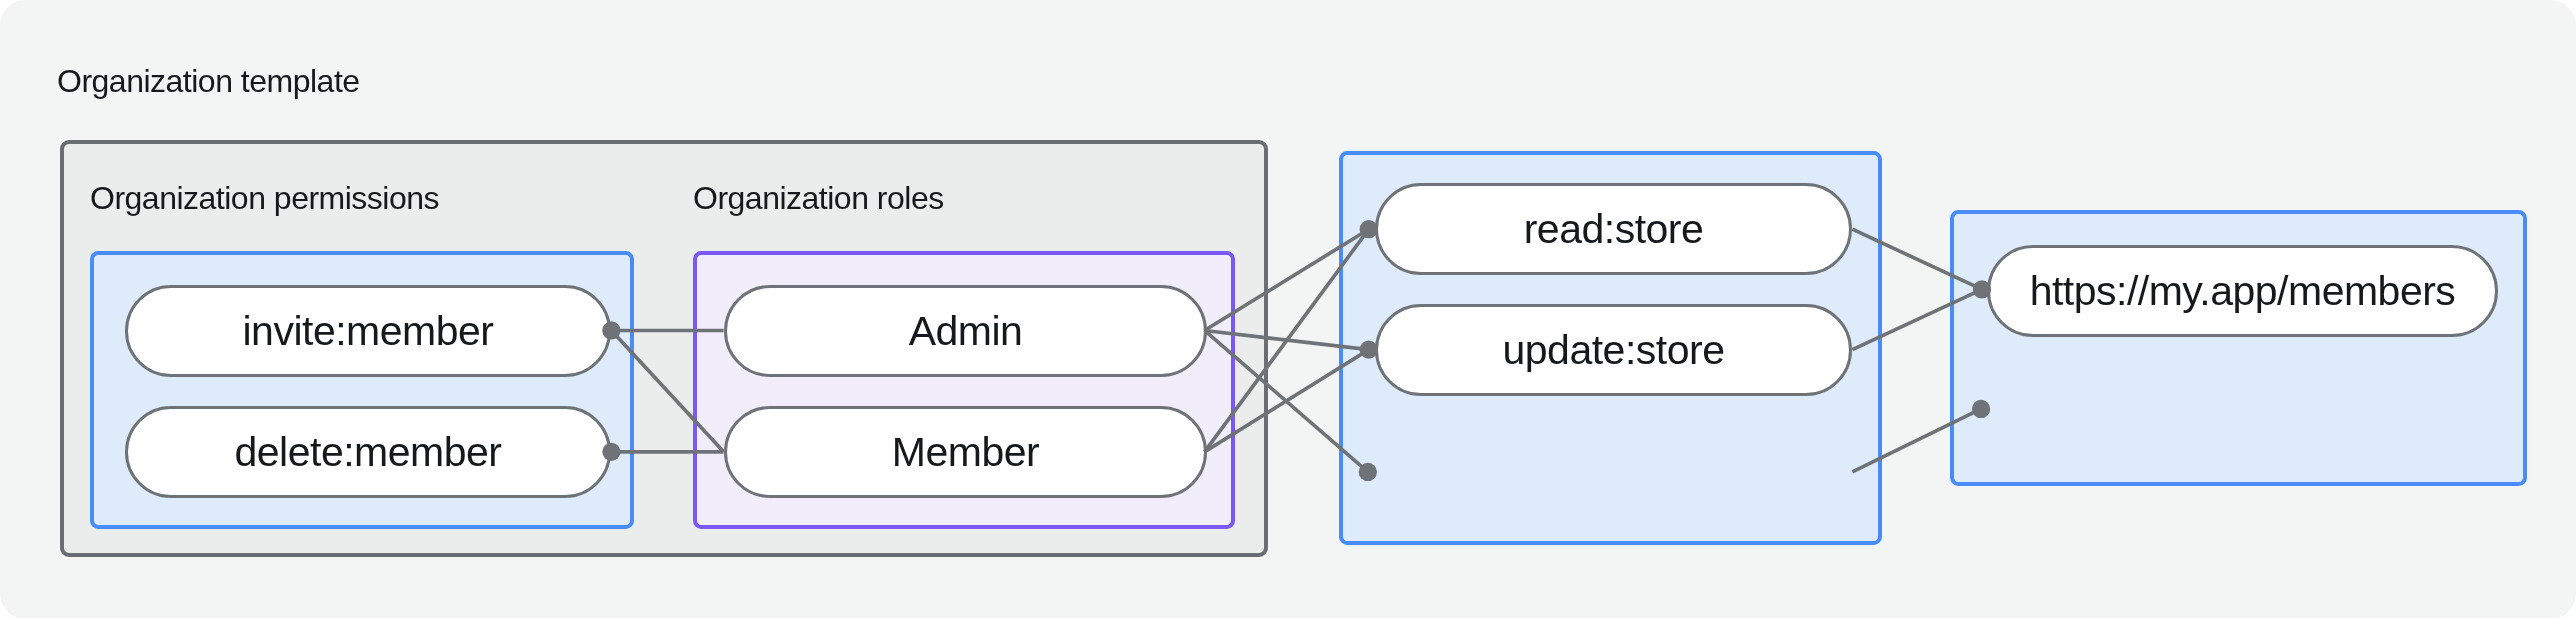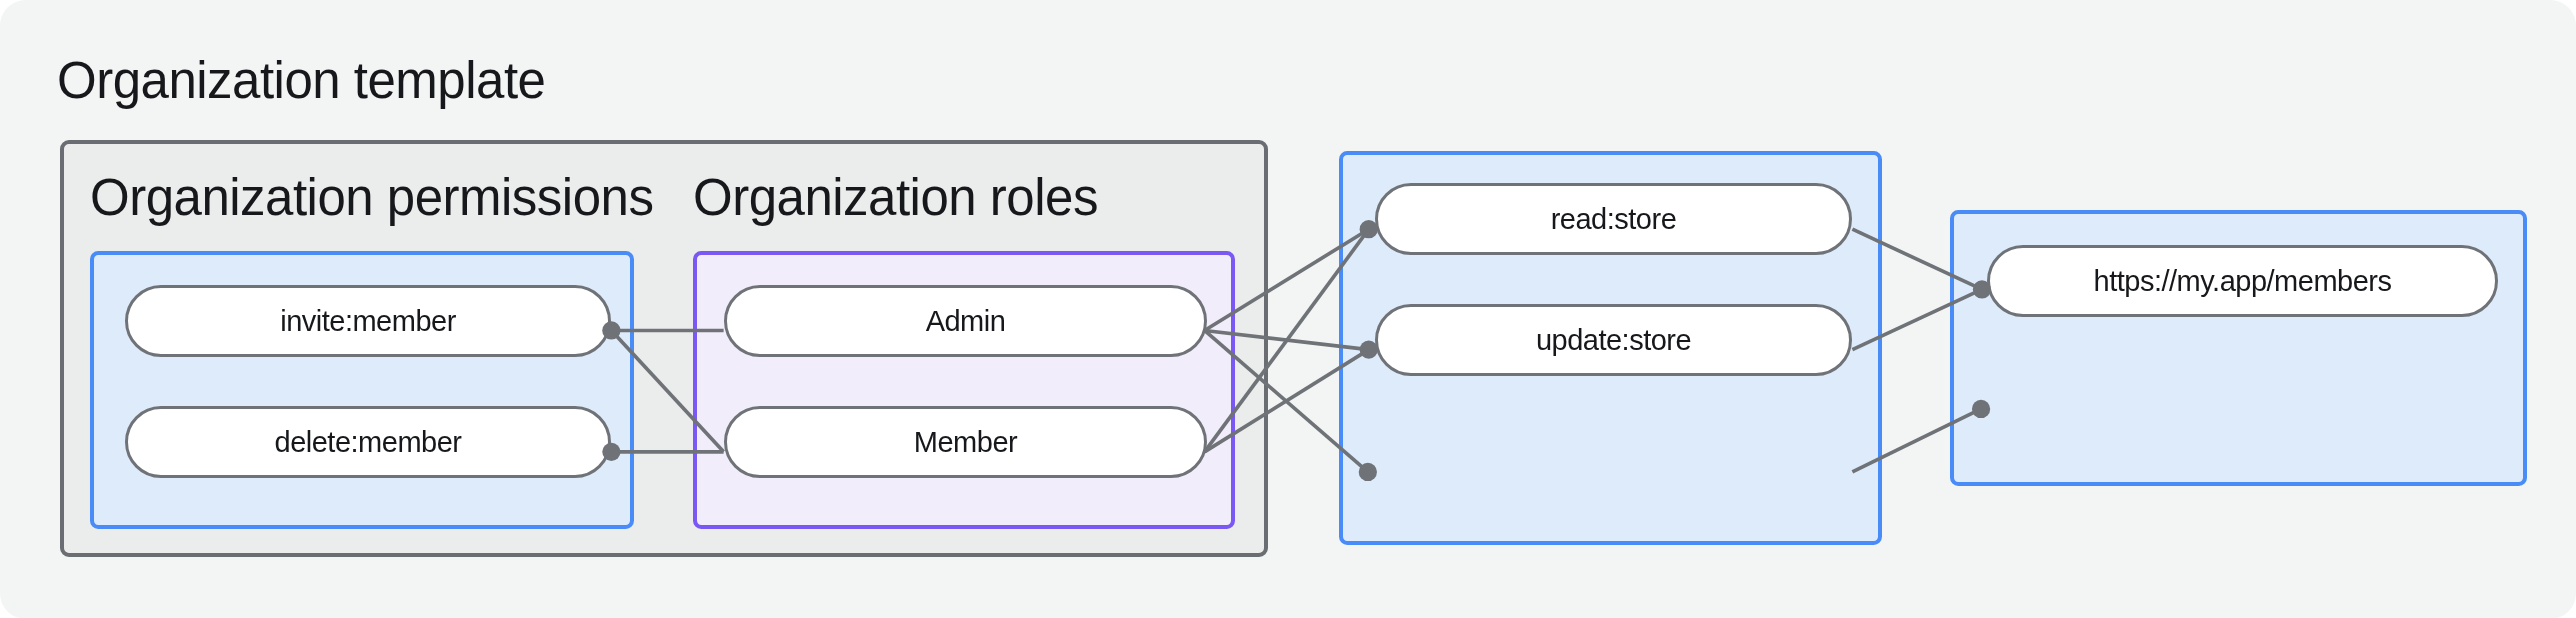--- a/index.html
+++ b/index.html
@@ -10,32 +10,32 @@
     --line:#6F7377; --text:#16181B;
   }
   html,body{margin:0;padding:0;background:#FFFFFF;}
   .canvas{
     position:relative;width:2576px;height:619px;background:var(--bg);
     border-radius:25.6px;overflow:hidden;
     font-family:"Liberation Sans","DejaVu Sans",sans-serif;
     color:var(--text);letter-spacing:-0.5px;
   }
   .section-title{
-    position:absolute;font-size:51px;line-height:46px;color:var(--text);
+    position:absolute;font-size:32px;line-height:46px;color:var(--text);
     white-space:nowrap;
   }
   .box{position:absolute;box-sizing:border-box;}
   .box.gray{background:var(--tpl-fill);border:4.6px solid var(--tpl-border);border-radius:9px;}
   .box.blue{background:var(--blue-fill);border:4.6px solid var(--blue-border);border-radius:8.2px;}
   .box.purple{background:var(--purple-fill);border:4.6px solid var(--purple-border);border-radius:8.2px;}
   .pill{
-    position:absolute;box-sizing:border-box;height:72px;border-radius:47px;
+    position:absolute;box-sizing:border-box;height:92px;border-radius:47px;
     background:var(--pill-fill);border:3.7px solid var(--pill-border);
     display:flex;align-items:center;justify-content:center;
-    font-size:29px;white-space:nowrap;color:var(--text);
+    font-size:41px;white-space:nowrap;color:var(--text);
   }
   svg.connectors{position:absolute;left:0;top:0;width:2576px;height:619px;z-index:10;pointer-events:none;}
 </style>
 </head>
 <body>
 
 <div class="canvas">
 
   <div class="section-title" style="left:57px;top:58px">Organization template</div>
 

